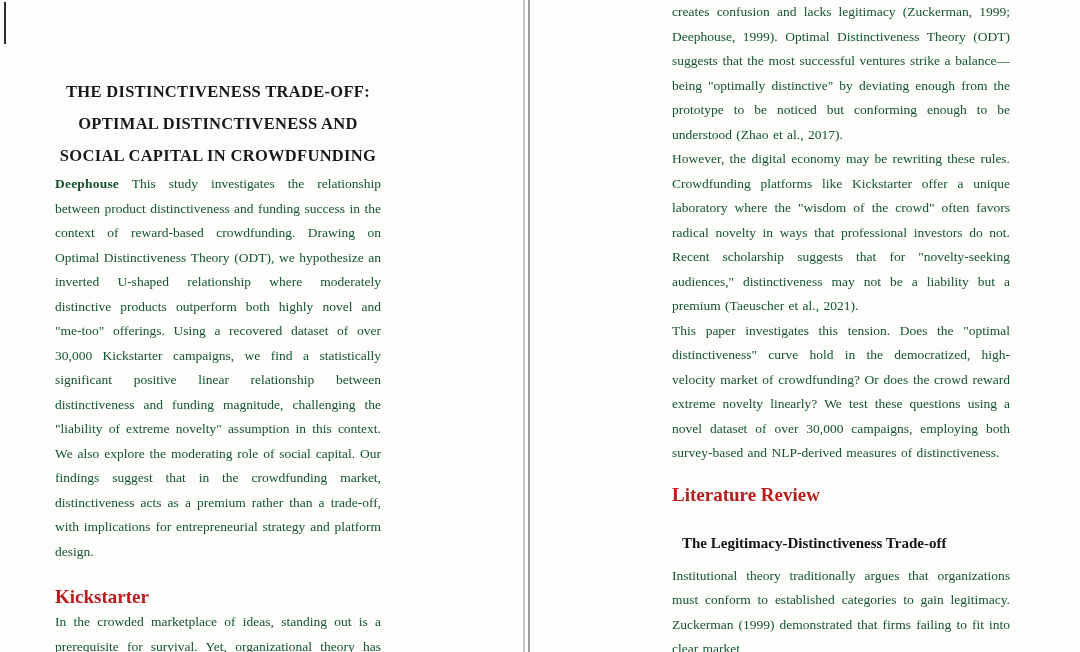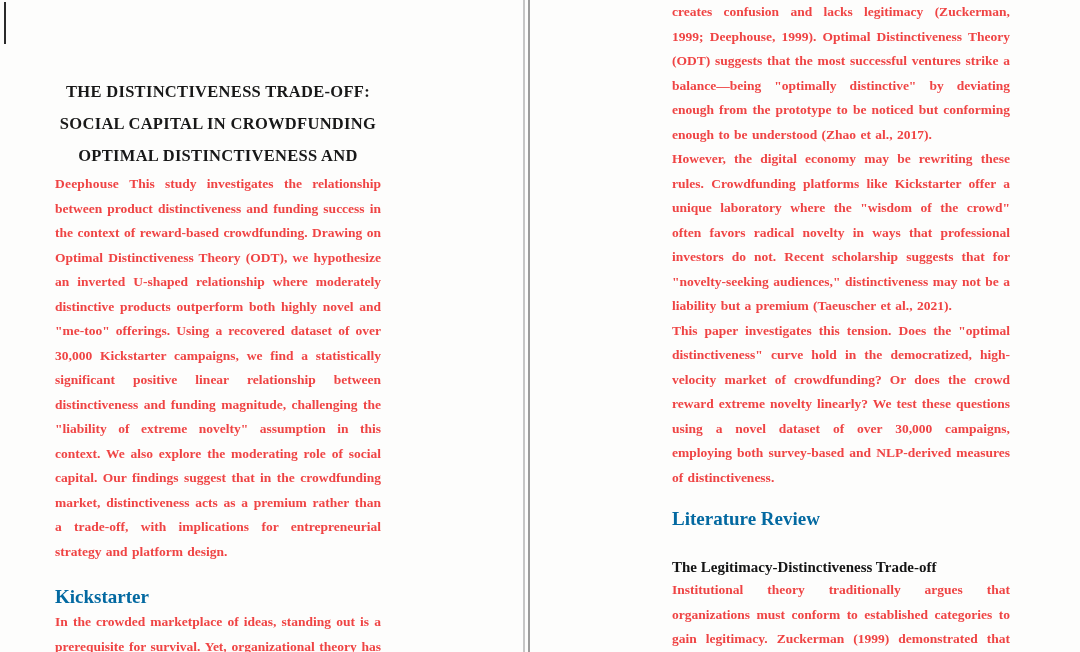--- a/index.html
+++ b/index.html
@@ -64,63 +64,62 @@
     text-align: center;
     letter-spacing: 0.3px;
     color: #181818;
   }
   p.body-text {
     margin: 0;
     font-size: 13.5px;
     line-height: 24.5px;
     text-align: justify;
     word-spacing: 1px;
-    color: #ef4444;
-    font-weight: bold;
+    color: #14532d;
   }
   .abstract { margin-top: 12px; }
   .abstract b { letter-spacing: 0.2px; }
 
   h2.section-heading {
     margin: 0;
     margin-top: 20px;
     font-size: 19px;
     line-height: 26px;
     font-weight: bold;
-    color: #0369a1;
+    color: #b91c1c;
   }
   .intro-para { margin-top: 20px; }
 
   .rp-para1 { margin-top: 7px; }
   .rp-para2 { margin-top: 20px; }
   .rp-para3 { margin-top: 12px; }
   h2.lit-heading { margin-top: 16px; }
   h3.subsection-heading {
-    margin: 0;
+    margin: 10px;
     margin-top: 24px;
     font-size: 15px;
     line-height: 22px;
     font-weight: bold;
     color: #141414;
   }
   .rp-para4 { margin-top: 16px; }
 </style>
 </head>
 <body>
 
 <div class="canvas">
 
   <span class="edge-mark"></span>
 
   <div class="page page-left">
 
     <div class="paper-title">
       <div>THE DISTINCTIVENESS TRADE-OFF:</div>
+      <div>OPTIMAL DISTINCTIVENESS AND</div>
       <div>SOCIAL CAPITAL IN CROWDFUNDING</div>
-      <div>OPTIMAL DISTINCTIVENESS AND</div>
     </div>
 
     <p class="body-text abstract">
       <b>Deephouse</b>
       <span>This study investigates the relationship between product distinctiveness and funding success in the context of reward-based crowdfunding. Drawing on Optimal Distinctiveness Theory (ODT), we hypothesize an inverted U-shaped relationship where moderately distinctive products outperform both highly novel and "me-too" offerings. Using a recovered dataset of over 30,000 Kickstarter campaigns, we find a statistically significant positive linear relationship between distinctiveness and funding magnitude, challenging the "liability of extreme novelty" assumption in this context. We also explore the moderating role of social capital. Our findings suggest that in the crowdfunding market, distinctiveness acts as a premium rather than a trade-off, with implications for entrepreneurial strategy and platform design.</span>
     </p>
 
     <h2 class="section-heading">Kickstarter</h2>
 
     <p class="body-text intro-para">In the crowded marketplace of ideas, standing out is a prerequisite for survival. Yet, organizational theory has long posited a "distinctiveness trade-off": while novelty attracts attention, it also</p>

